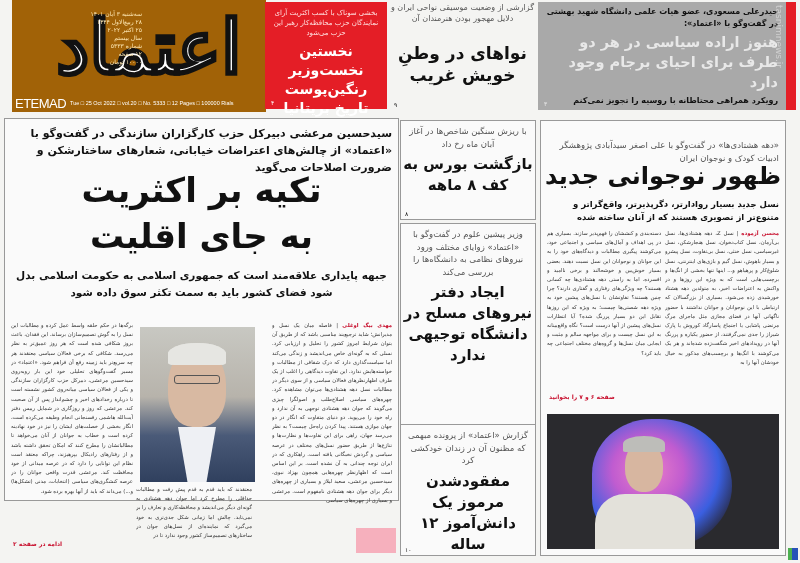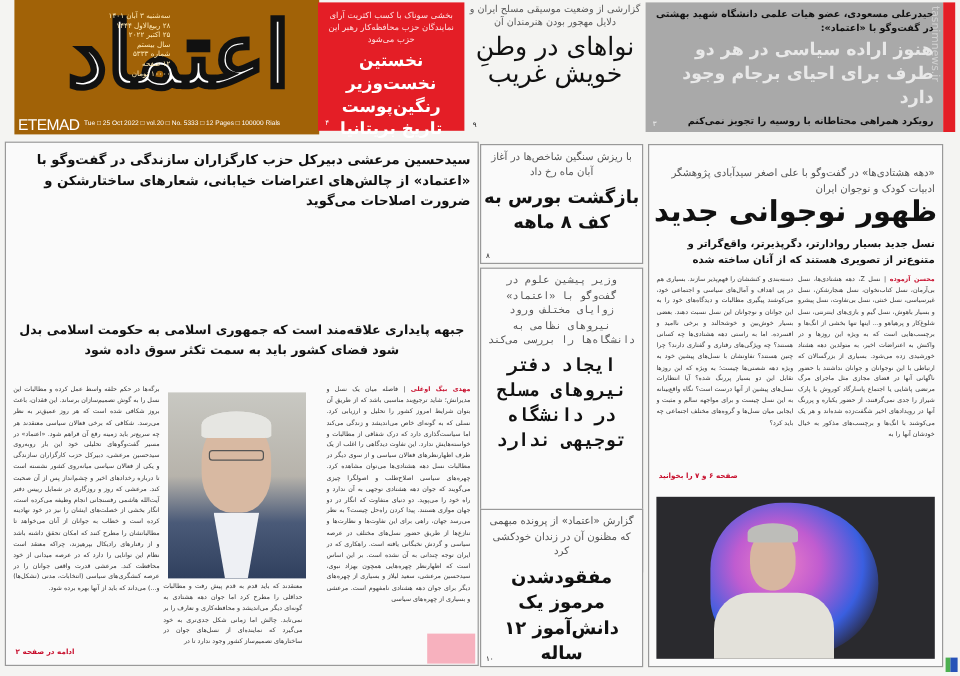--- a/index.html
+++ b/index.html
@@ -12,52 +12,52 @@
   .etemad-en { position: absolute; left: 3px; top: 96px; font-family: "Liberation Sans", sans-serif; font-size: 13px; color: #fff; direction: ltr; letter-spacing: -0.5px; }
   .meta-en { position: absolute; left: 58px; top: 100px; font-family: "Liberation Sans", sans-serif; font-size: 5.5px; color: #fff; direction: ltr; white-space: nowrap; }
 
   .redbox { left: 265px; top: 2px; width: 122px; height: 107px; background: #e41e26; color: #fff; text-align: center; padding: 6px 4px; }
   .redbox .kicker { font-size: 7px; line-height: 10px; color: #ffe1e1; }
   .redbox .headline { font-size: 14px; font-weight: bold; line-height: 19px; margin-top: 4px; }
   .redbox .pg { position: absolute; left: 6px; bottom: 3px; font-size: 6px; }
 
   .musicbox { left: 390px; top: 2px; width: 145px; height: 108px; text-align: center; }
   .musicbox .kicker { font-size: 8px; line-height: 11px; color: #555; }
-  .musicbox .headline { font-size: 21px; font-weight: normal; line-height: 22px; margin-top: 4px; }
+  .musicbox .headline { font-size: 17px; font-weight: bold; line-height: 22px; margin-top: 18px; }
   .musicbox .pg { position: absolute; left: 4px; bottom: 2px; font-size: 6px; }
 
   .graybox { left: 538px; top: 2px; width: 248px; height: 108px; background: #a9a9a9; padding: 4px 8px; }
   .graybox .kicker { font-size: 8px; font-weight: bold; line-height: 12px; color: #111; }
   .graybox .headline { font-size: 14.5px; font-weight: bold; line-height: 20px; color: #e8e8e8; margin-top: 2px; }
   .graybox .sub { font-size: 8px; font-weight: bold; line-height: 12px; color: #111; margin-top: 3px; }
   .graybox .pg { position: absolute; left: 6px; bottom: 3px; font-size: 6px; color: #eee; }
   .redstrip { left: 786px; top: 2px; width: 10px; height: 108px; background: #e41e26; }
   .watermark { left: 770px; top: 5px; width: 14px; height: 100px; writing-mode: vertical-rl; font-size: 9px; color: rgba(255,255,255,0.45); direction: ltr; }
 
   
-  .mainbox { left: 4px; top: 118px; width: 395px; height: 437px; border: 1px solid #999; background: #fafafa; }
+  .mainbox { left: 4px; top: 118px; width: 395px; height: 383px; border: 1px solid #999; background: #fafafa; }
   .main-kicker { position: absolute; left: 6px; right: 6px; top: 6px; font-size: 11px; font-weight: bold; line-height: 17px; text-align: right; }
   .main-headline { position: absolute; left: 0; right: 0; top: 48px; font-size: 34px; font-weight: bold; line-height: 46px; text-align: center; }
   .main-sub { position: absolute; left: 6px; right: 6px; top: 148px; font-size: 10.5px; font-weight: bold; line-height: 17px; text-align: center; }
   .col { position: absolute; font-size: 5.3px; line-height: 9.2px; color: #333; text-align: justify; }
   .byline { color: #c8102e; font-weight: bold; }
   .cont { color: #c8102e; font-weight: bold; font-size: 6px; }
   .photo1 { left: 135px; top: 208px; width: 115px; height: 155px; background: linear-gradient(180deg,#c8c8c2 0%,#b7b3ab 45%,#4a5a78 70%,#30405e 100%); overflow: hidden; }
   .face { position: absolute; left: 28px; top: 22px; width: 58px; height: 78px; border-radius: 45% 45% 42% 42%; background: #d8b9a2; }
   .hair { position: absolute; left: 28px; top: 16px; width: 58px; height: 22px; border-radius: 50% 50% 10% 10%; background: #e6e6e2; }
   .glasses { position: absolute; left: 34px; top: 48px; width: 46px; height: 9px; border: 1.5px solid #555; border-radius: 3px; }
   .shirt { position: absolute; left: 38px; top: 100px; width: 38px; height: 55px; background: #eef0f4; clip-path: polygon(0 0,100% 0,75% 100%,25% 100%); }
 
   
   .midbox { left: 400px; border: 1px solid #999; background: #fafafa; text-align: center; width: 136px; }
   .midbox .kicker { font-size: 8.5px; line-height: 12.5px; color: #555; padding: 4px 4px 0; }
   .midbox .headline { font-size: 15px; font-weight: bold; line-height: 21px; margin-top: 4px; }
   .midbox .pg { position: absolute; left: 4px; bottom: 2px; font-size: 6px; }
   .b1 { top: 120px; height: 100px; }
-  .b2 { top: 223px; height: 254px; font-family: Liberation Mono, monospace; }
+  .b2 { top: 223px; height: 254px; }
   .b3 { top: 424px; height: 132px; }
 
   
   .rightbox { left: 540px; top: 120px; width: 246px; height: 436px; border: 1px solid #999; background: #fafafa; }
   .right-kicker { position: absolute; left: 6px; right: 6px; top: 6px; font-size: 8.5px; line-height: 13px; color: #555; margin-top: 12px; }
   .right-headline { position: absolute; left: 0; right: 0; top: 38px; font-size: 24px; font-weight: bold; text-align: center; line-height: 34px; }
   .right-sub { position: absolute; left: 6px; right: 6px; top: 77px; font-size: 8.5px; font-weight: bold; line-height: 13px; }
   .photo2 { left: 6px; top: 293px; width: 232px; height: 135px; background: #2a2a2e; overflow: hidden; }
   .swirl { position: absolute; left: 45px; top: 5px; width: 140px; height: 128px; border-radius: 45% 55% 50% 40%; background: radial-gradient(ellipse at 40% 40%, #ee7fc7 0%, #c05cd0 30%, #3a5fe0 60%, rgba(40,60,200,0.2) 78%, transparent 80%); }
   .p2face { position: absolute; left: 78px; top: 28px; width: 38px; height: 50px; border-radius: 45%; background: #d7b6a0; }
@@ -86,36 +86,40 @@
   <div class="meta-en">Tue □ 25 Oct 2022 □ vol.20 □ No. 5333 □ 12 Pages □ 100000 Rials</div>
 </div>
 
 <div class="abs redbox">
   <div class="kicker">بخشی سوناک با کسب اکثریت آرای نمایندگان حزب محافظه‌کار رهبر این حزب می‌شود</div>
   <div class="headline">نخستین نخست‌وزیر رنگین‌پوست تاریخ بریتانیا</div>
   <div class="pg">۴</div>
 </div>
 
 <div class="abs musicbox">
-  <div class="kicker">گزارشی از وضعیت موسیقی مسلح ایران و دلایل مهجور بودن هنرمندان آن</div>
+  <div class="kicker">گزارشی از وضعیت موسیقی نواحی ایران و دلایل مهجور بودن هنرمندان آن</div>
   <div class="headline">نواهای در وطنِ خویش غریب</div>
   <div class="pg">۹</div>
 </div>
 
 <div class="abs graybox">
   <div class="kicker">حیدرعلی مسعودی، عضو هیات علمی دانشگاه شهید بهشتی در گفت‌وگو با «اعتماد»:</div>
   <div class="headline">هنوز اراده سیاسی در هر دو طرف برای احیای برجام وجود دارد</div>
   <div class="sub">رویکرد همراهی محتاطانه با روسیه را تجویز نمی‌کنم</div>
   <div class="pg">۳</div>
 </div>
 <div class="abs watermark">tasnimnews.ir</div>
 <div class="abs redstrip"></div>
 
 <div class="abs mainbox">
   <div class="main-kicker">سیدحسین مرعشی دبیرکل حزب کارگزاران سازندگی در گفت‌وگو با «اعتماد» از چالش‌های اعتراضات خیابانی، شعارهای ساختارشکن و ضرورت اصلاحات می‌گوید</div>
+  <div class="main-headline">
+    <div>تکیه بر اکثریت</div>
+    <div>به جای اقلیت</div>
+  </div>
   <div class="main-sub">جبهه پایداری علاقه‌مند است که جمهوری اسلامی به حکومت اسلامی بدل شود فضای کشور باید به سمت تکثر سوق داده شود</div>
 
   <div class="col" style="right:6px; top:202px; width:120px; height:230px; overflow:hidden;">
     <span class="byline">مهدی بیگ اوغلی</span> | <span>فاصله میان یک نسل و مدیرانش؛ شاید ترجیع‌بند مناسبی باشد که از طریق آن بتوان شرایط امروز کشور را تحلیل و ارزیابی کرد. نسلی که به گونه‌ای خاص می‌اندیشد و زندگی می‌کند اما سیاست‌گذاری دارد که درک شفافی از مطالبات و خواسته‌هایش ندارد. این تفاوت دیدگاهی را اغلب از یک طرف اظهارنظرهای فعالان سیاسی و از سوی دیگر در مطالبات نسل دهه هشتادی‌ها می‌توان مشاهده کرد. چهره‌های سیاسی اصلاح‌طلب و اصولگرا چیزی می‌گویند که جوان دهه هشتادی توجهی به آن ندارد و راه خود را می‌پوید. دو دنیای متفاوت که انگار در دو جهان موازی هستند. پیدا کردن راه‌حل چیست؟ به نظر می‌رسد جهان، راهی برای این تفاوت‌ها و نظارت‌ها و تنازع‌ها از طریق حضور نسل‌های مختلف در عرصه سیاسی و گردش نخبگانی یافته است. راهکاری که در ایران توجه چندانی به آن نشده است. بر این اساس است که اظهارنظر چهره‌هایی همچون بهزاد نبوی، سیدحسین مرعشی، سعید لیلاز و بسیاری از چهره‌های دیگر برای جوان دهه هشتادی نامفهوم است. مرعشی و بسیاری از چهره‌های سیاسی</span>
   </div>
 
   <div class="abs photo1">
     <div class="hair"></div>
     <div class="face"></div>
     <div class="hair"></div>

